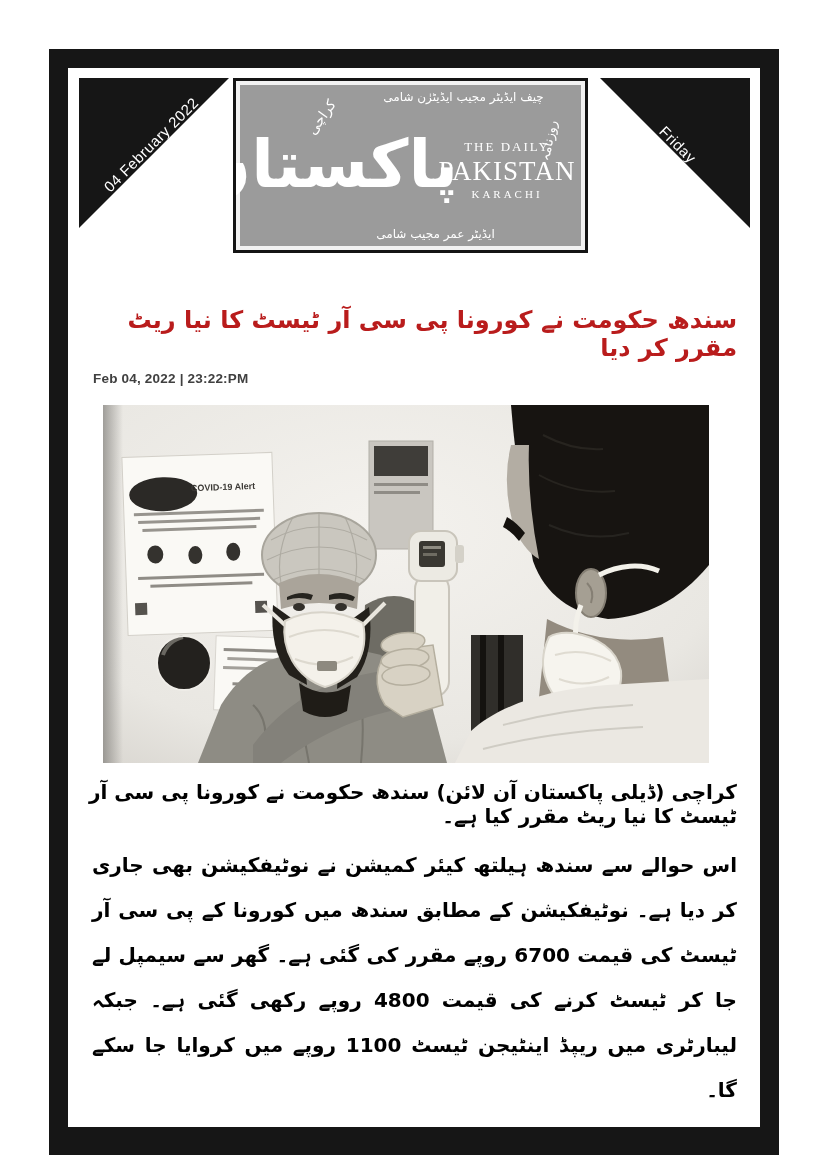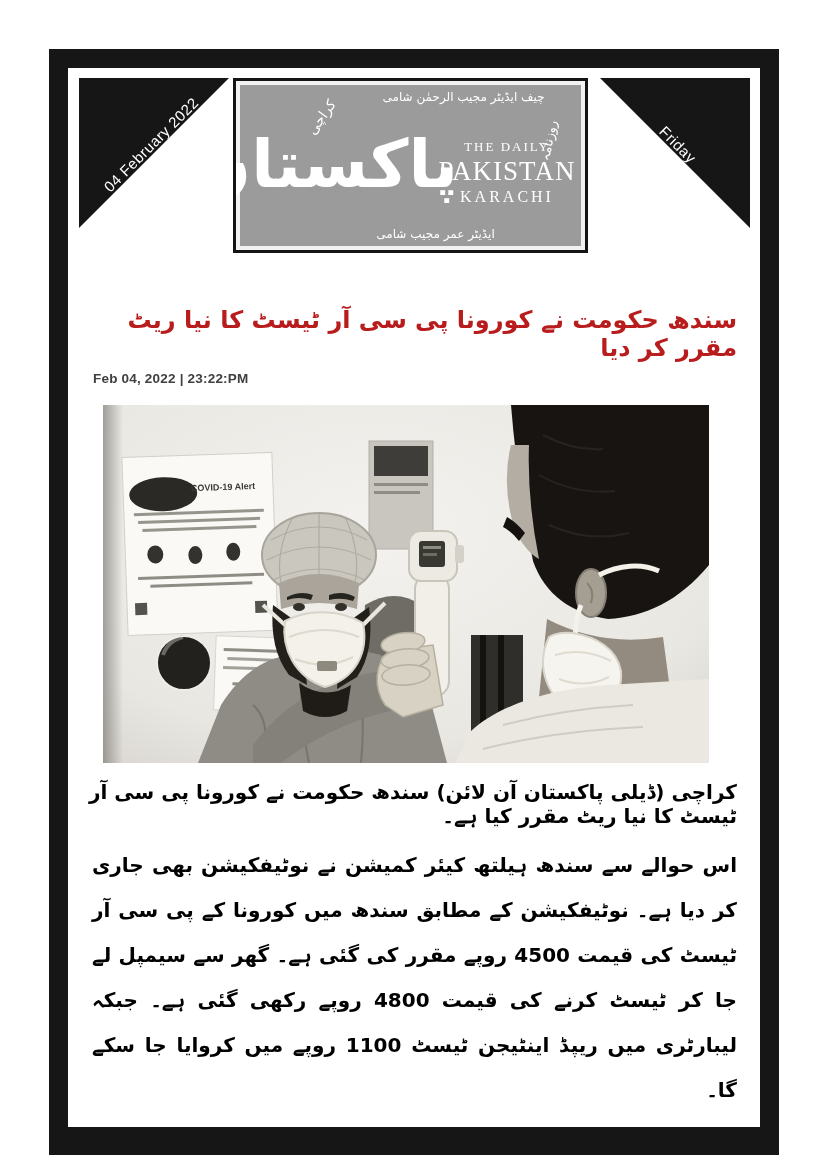--- a/index.html
+++ b/index.html
@@ -30,21 +30,21 @@
   .mh-editor{position:absolute;left:90px;right:40px;bottom:9px;text-align:center;font-size:12px;
              font-family:"DejaVu Sans", sans-serif;}
   .mh-city{position:absolute;left:66px;top:28px;font-size:14px;transform:rotate(-55deg);
            font-family:"DejaVu Sans", sans-serif;}
   .mh-daily{position:absolute;right:16px;top:52px;font-size:13px;transform:rotate(-78deg);
             font-family:"DejaVu Sans", sans-serif;}
   .mh-eng{position:absolute;left:188px;top:58px;width:166px;text-align:center;
           font-family:"Liberation Serif", serif;}
   .mh-eng .l1{font-size:13px;letter-spacing:2px;}
   .mh-eng .l2{font-size:27px;letter-spacing:1px;font-weight:400;margin-top:1px;font-family:Liberation Serif, serif;}
-  .mh-eng .l3{font-size:16px;letter-spacing:3px;margin-top:1px;}
+  .mh-eng .l3{font-size:11px;letter-spacing:3px;margin-top:1px;}
 
   
   .headline{position:absolute;right:23px;top:238px;margin:0;font-size:24px;font-weight:700;
             color:#b91c1c;font-family:"DejaVu Sans", sans-serif;direction:rtl;}
   .timestamp{position:absolute;left:25px;top:303px;font-size:13.5px;font-weight:700;color:#404040;
              letter-spacing:.2px;}
   .photo{position:absolute;left:35px;top:337px;width:606px;height:358px;background:#e9e7e2;}
   .photo svg{display:block;}
   .para{position:absolute;margin:0;color:#000;font-family:"DejaVu Sans", sans-serif;direction:rtl;
         font-weight:700;}
@@ -60,21 +60,21 @@
 
       <div class="tri tl">
         <span class="tri-label tl-label">04 February 2022</span>
       </div>
       <div class="tri tr">
         <span class="tri-label tr-label">Friday</span>
       </div>
 
       <div class="masthead">
         <div class="mh-urdu-big" dir="rtl">پاکستان</div>
-        <div class="mh-chief" dir="rtl">چیف ایڈیٹر مجیب الرحمٰن شامی</div>
+        <div class="mh-chief" dir="rtl">چیف ایڈیٹر مجیب ایڈیٹرٰن شامی</div>
         <div class="mh-city" dir="rtl">کراچی</div>
         <div class="mh-daily" dir="rtl">روزنامہ</div>
         <div class="mh-eng">
           <div class="l1">THE DAILY</div>
           <div class="l2">PAKISTAN</div>
           <div class="l3">KARACHI</div>
         </div>
         <div class="mh-editor" dir="rtl">ایڈیٹر عمر مجیب شامی</div>
       </div>
 
@@ -220,17 +220,17 @@
             <path d="M352 358 L368 326 C396 300 446 284 504 280 L606 274 V358 Z" fill="#ebe8e2"></path>
             <g stroke="#cfccc4" stroke-width="2" fill="none">
               <path d="M400 320 q60 -16 130 -20"></path>
               <path d="M380 344 q70 -18 160 -22"></path>
             </g>
           </g>
         </svg>
       </div>
 
       <p class="para lead">کراچی (ڈیلی پاکستان آن لائن) سندھ حکومت نے کورونا پی سی آر ٹیسٹ کا نیا ریٹ مقرر کیا ہے۔</p>
-      <p class="para bodytext">اس حوالے سے سندھ ہیلتھ کیئر کمیشن نے نوٹیفکیشن بھی جاری کر دیا ہے۔ نوٹیفکیشن کے مطابق سندھ میں کورونا کے پی سی آر ٹیسٹ کی قیمت 4500 روپے مقرر کی گئی ہے۔ گھر سے سیمپل لے جا کر ٹیسٹ کرنے کی قیمت 4800 روپے رکھی گئی ہے۔ جبکہ لیبارٹری میں ریپڈ اینٹیجن ٹیسٹ 1100 روپے میں کروایا جا سکے گا۔</p>
+      <p class="para bodytext">اس حوالے سے سندھ ہیلتھ کیئر کمیشن نے نوٹیفکیشن بھی جاری کر دیا ہے۔ نوٹیفکیشن کے مطابق سندھ میں کورونا کے پی سی آر ٹیسٹ کی قیمت 6700 روپے مقرر کی گئی ہے۔ گھر سے سیمپل لے جا کر ٹیسٹ کرنے کی قیمت 4800 روپے رکھی گئی ہے۔ جبکہ لیبارٹری میں ریپڈ اینٹیجن ٹیسٹ 1100 روپے میں کروایا جا سکے گا۔</p>
 
     </div>
   </div>
 </div>
 
 </body></html>

